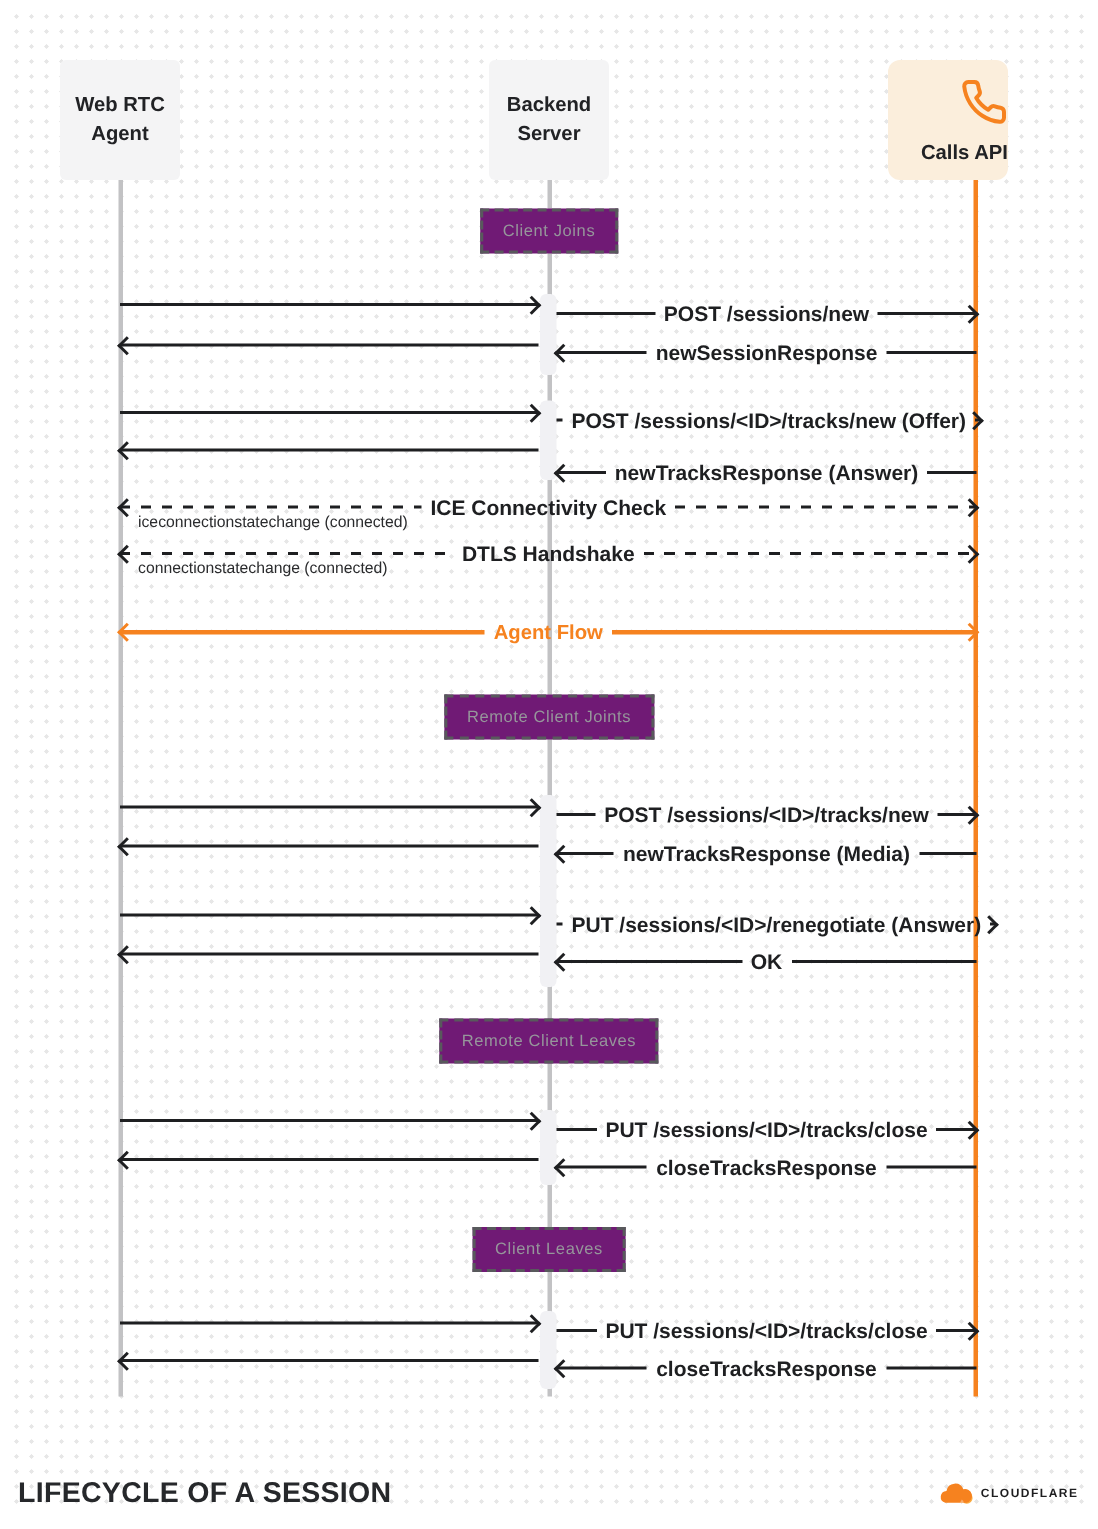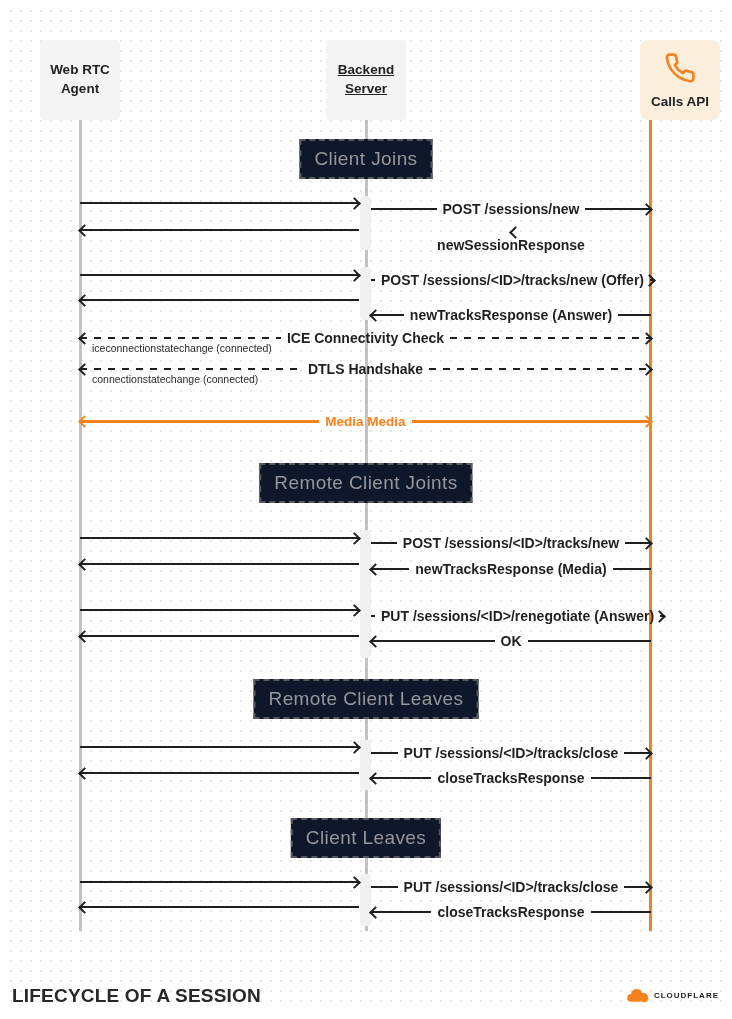--- a/index.html
+++ b/index.html
@@ -28,22 +28,22 @@
   .actor.calls {
     background:#fbeedc; border-radius:8px;
     flex-direction:column; gap:9px; padding-top:4px;
   }
   .actor.calls .phone { width:32px; height:32px; }
   
   .bar { position:absolute; left:360px; width:11px; background:#f1f1f4; border-radius:4px; z-index:2; }
   
   .phase {
     position:absolute; left:366px; transform:translateX(-50%);
-    background:#0f172a; border:2px dashed #58595c;
-    color:#96969b; font-size:19px; letter-spacing:0.4px;
+    background:#701a75; border:2px dashed #58595c;
+    color:#96969b; font-size:11px; letter-spacing:0.4px;
     padding:7px 13px; white-space:nowrap; z-index:6;text-align:center;
   }
   
   .msg { position:absolute; height:14px; display:flex; align-items:center; z-index:4; }
   .sA { left:80px;  width:279px; }
   .sB { left:371px; width:280px; }
   .sF { left:80px;  width:571px; }
   .msg i { display:block; flex:1; height:2.5px; background:#1e1f21; min-width:4px; }
   .msg i.d { background:repeating-linear-gradient(90deg, #1e1f21 0 7px, transparent 7px 14px); }
   .hd { display:block; flex:none; width:9px; height:9px;
@@ -72,24 +72,24 @@
 
   <div class="bar" style="top:196px; height:54px;"></div>
   <div class="bar" style="top:267px; height:53px;"></div>
   <div class="bar" style="top:530px; height:128px;"></div>
   <div class="bar" style="top:740px; height:50px;"></div>
   <div class="bar" style="top:874px; height:52px;"></div>
 
   <div class="actor" style="left:40px;">
     <span>Web RTC Agent</span>
   </div>
-  <div class="actor" style="left:326px;text-decoration:underline;">
+  <div class="actor" style="left:326px;">
     <span>Backend Server</span>
   </div>
-  <div class="actor calls" style="left:640px;">
+  <div class="actor calls" style="left:592px;align-items:flex-end;">
     <svg class="phone" viewBox="0 0 24 24" fill="none" stroke="#f6821f" stroke-width="2" stroke-linecap="round" stroke-linejoin="round">
       <path d="M22 16.92v3a2 2 0 0 1-2.18 2 19.79 19.79 0 0 1-8.63-3.07 19.5 19.5 0 0 1-6-6 19.79 19.79 0 0 1-3.07-8.67A2 2 0 0 1 4.11 2h3a2 2 0 0 1 2 1.72 12.84 12.84 0 0 0 .7 2.81 2 2 0 0 1-.45 2.11L8.09 9.91a16 16 0 0 0 6 6l1.27-1.27a2 2 0 0 1 2.11-.45 12.84 12.84 0 0 0 2.81.7A2 2 0 0 1 22 16.92z"></path>
     </svg>
     <span>Calls API</span>
   </div>
 
   <div class="phase" style="top:139px;">
     <span>Client Joins</span>
   </div>
   <div class="phase" style="top:463px;">
@@ -109,21 +109,21 @@
   <div class="msg sB" style="top:202px;">
     <i></i>
       <span class="mlbl">POST /sessions/new</span>
       <i></i>
       <b class="hd hr"></b>
   </div>
   <div class="msg sA" style="top:223px;">
       <b class="hd hl"></b>
       <i></i>
     </div>
-  <div class="msg sB" style="top:228px;flex-direction:column;">
+  <div class="msg sB" style="top:228px;">
     <b class="hd hl"></b>
       <i></i>
       <span class="mlbl">newSessionResponse</span>
       <i></i>
   </div>
 
   <div class="msg sA" style="top:268px;">
       <i></i>
       <b class="hd hr"></b>
     </div>
@@ -158,21 +158,21 @@
       <i class="d"></i>
       <span class="mlbl">DTLS Handshake</span>
       <i class="d"></i>
       <b class="hd hr"></b>
   </div>
   <div class="sub" style="top:373px;">connectionstatechange (connected)</div>
 
   <div class="msg sF orange" style="top:414px;">
     <b class="hd hl"></b>
       <i></i>
-      <span class="mlbl">Media Media</span>
+      <span class="mlbl">Agent Flow</span>
       <i></i>
       <b class="hd hr"></b>
   </div>
 
   <div class="msg sA" style="top:531px;">
       <i></i>
       <b class="hd hr"></b>
     </div>
   <div class="msg sB" style="top:536px;">
     <i></i>

